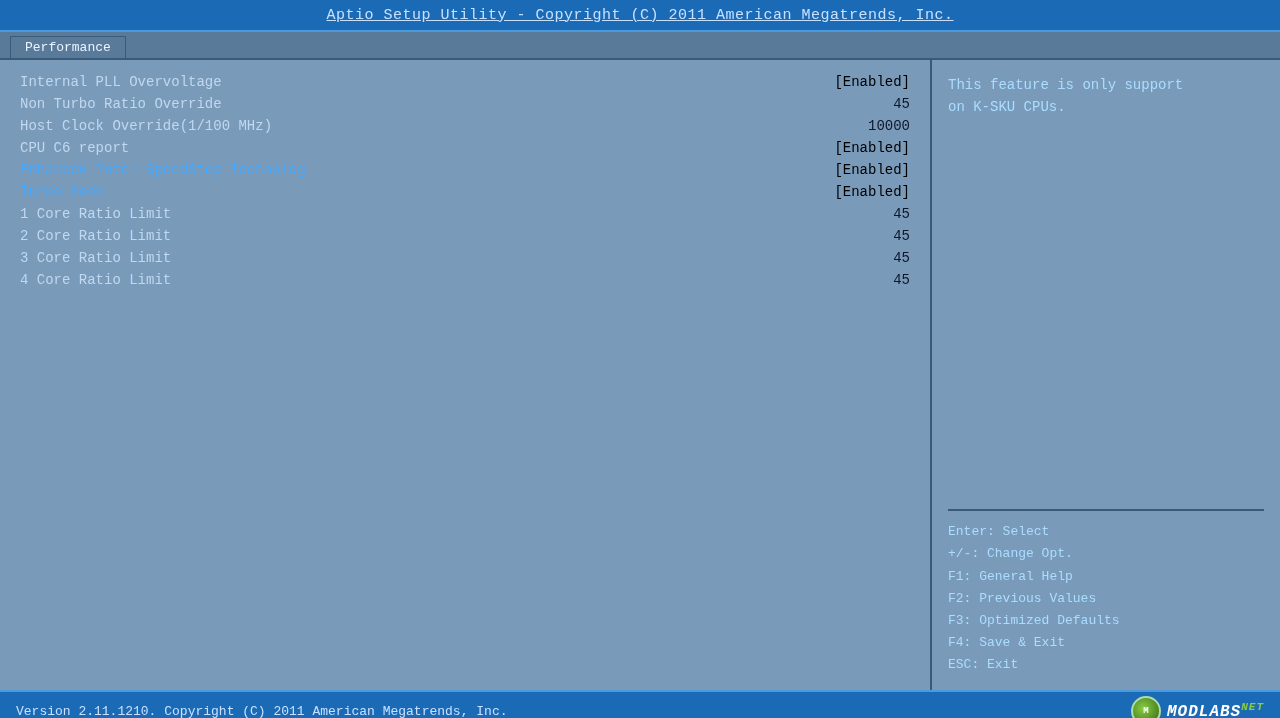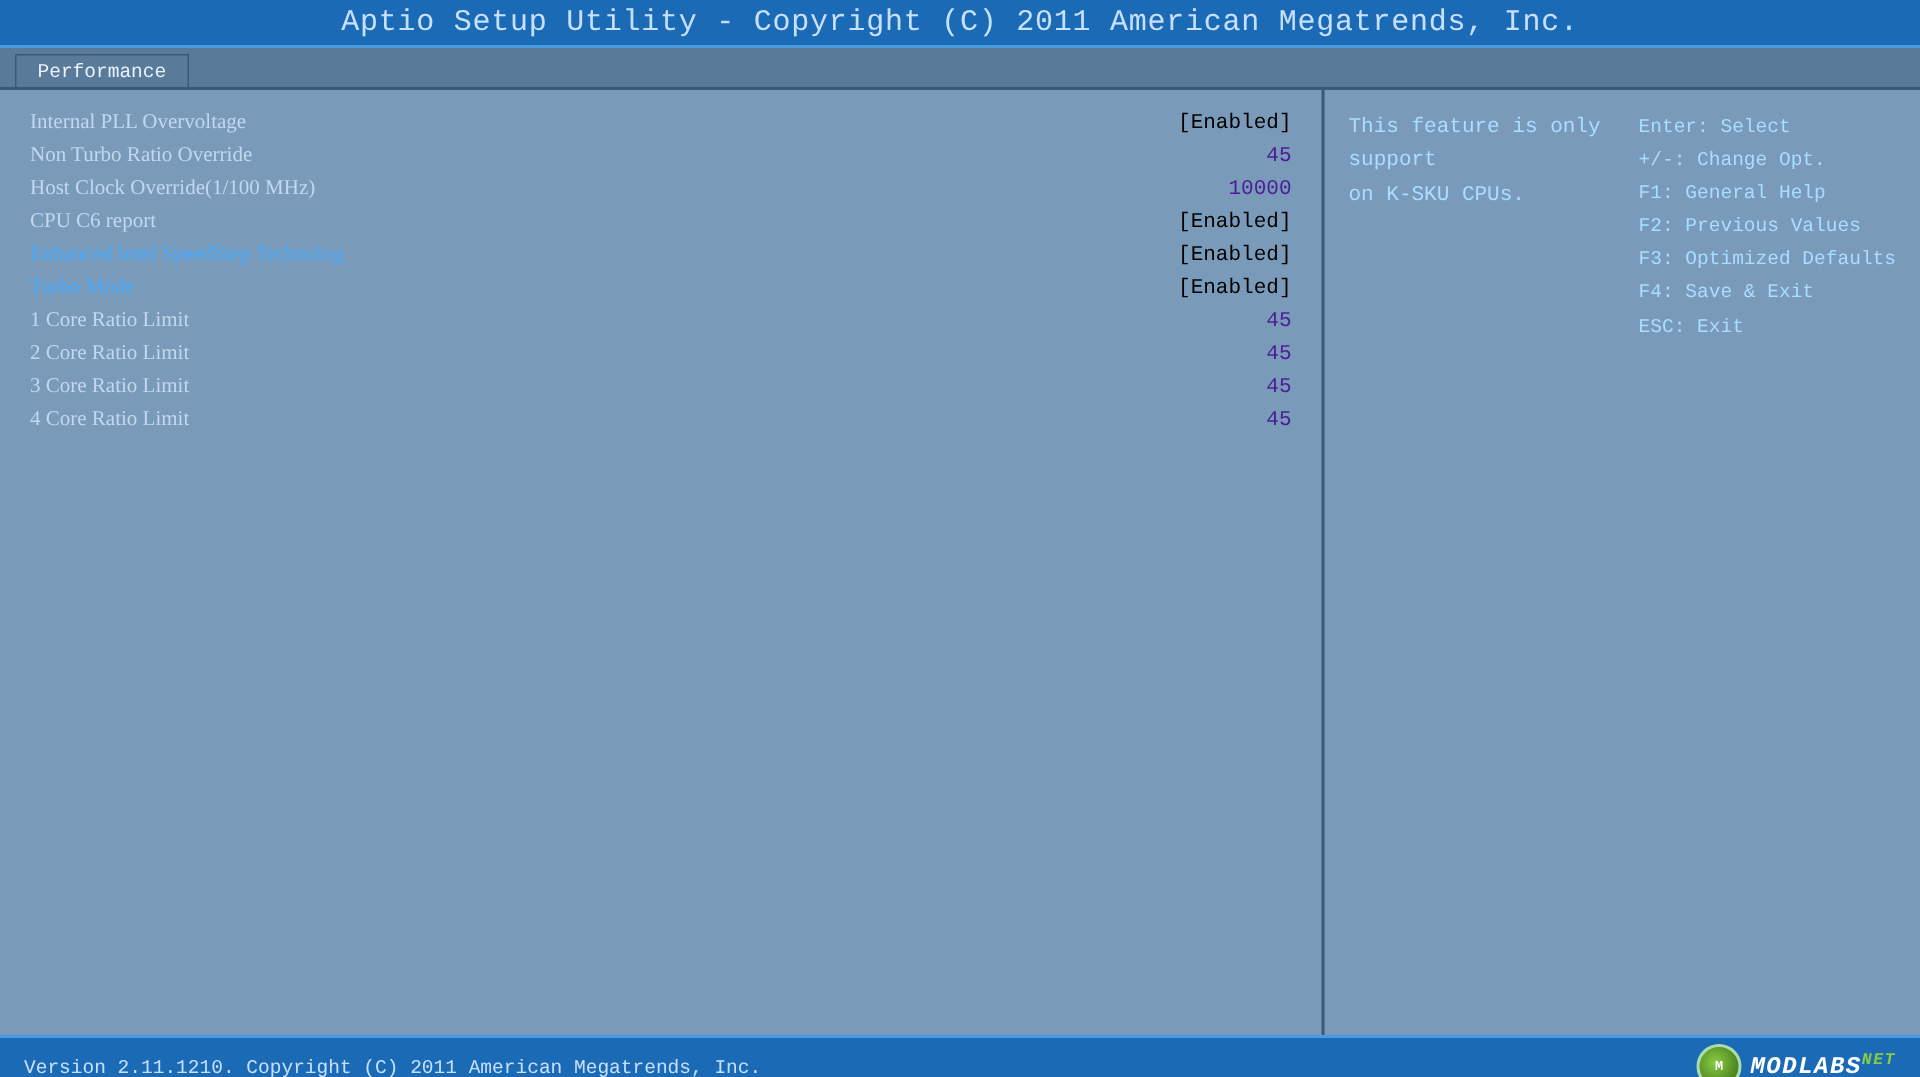--- a/index.html
+++ b/index.html
@@ -22,22 +22,23 @@
       background-color: #1a6ab5;
       height: 32px;
       display: flex;
       align-items: center;
       justify-content: center;
       border-bottom: 2px solid #4a9adf;
     }
 
     .top-bar-title {
       color: #c8e0ff;
-      font-size: 20px;
+      font-size: 15px;
       letter-spacing: 0.5px;
+      text-decoration: underline;
     }
 
     
     .tab-bar {
       background-color: #5a7a9a;
       height: 28px;
       display: flex;
       align-items: flex-end;
       padding-left: 10px;
       border-bottom: 2px solid #3a5a7a;
@@ -78,44 +79,44 @@
     .menu-item {
       display: flex;
       justify-content: space-between;
       margin-bottom: 2px;
       padding: 2px 4px;
     }
 
     .menu-item-label {
       color: #c0d8f0;
       font-size: 14px;
-      font-family: Liberation Serif, serif;
+      font-family: Liberation Mono, monospace;
     }
 
     .menu-item-label.highlight {
       color: #4af;
     }
 
     .menu-item-value {
-      color: #4c1d95;
+      color: #0f172a;
       font-size: 14px;
       font-family: 'Courier New', Courier, monospace;
     }
 
     .menu-item-value.bracket {
       color: #000000;
     }
 
     
     .right-panel {
-      width: 397px;
+      width: 348px;
       background-color: #7a9aba;
       padding: 14px 16px;
       display: flex;
-      flex-direction: row;
+      flex-direction: column;
     }
 
     .help-text {
       color: #aaddff;
       font-size: 14px;
       font-family: 'Courier New', Courier, monospace;
       line-height: 1.6;
       flex: 1;
     }
 

